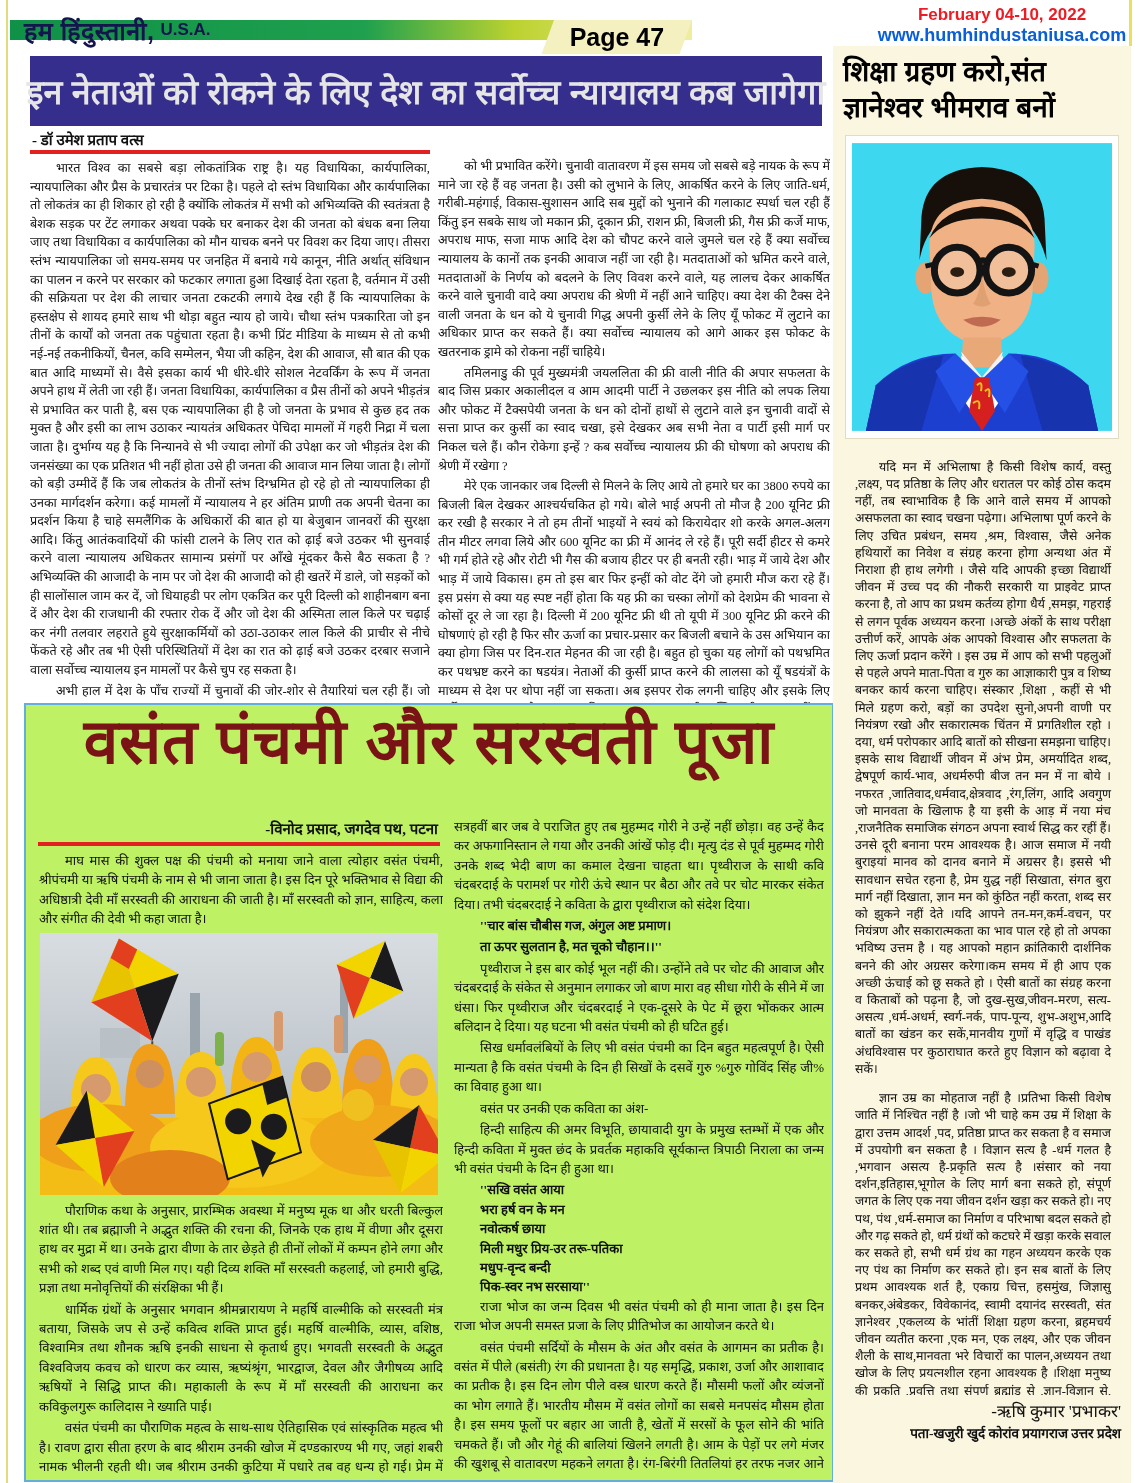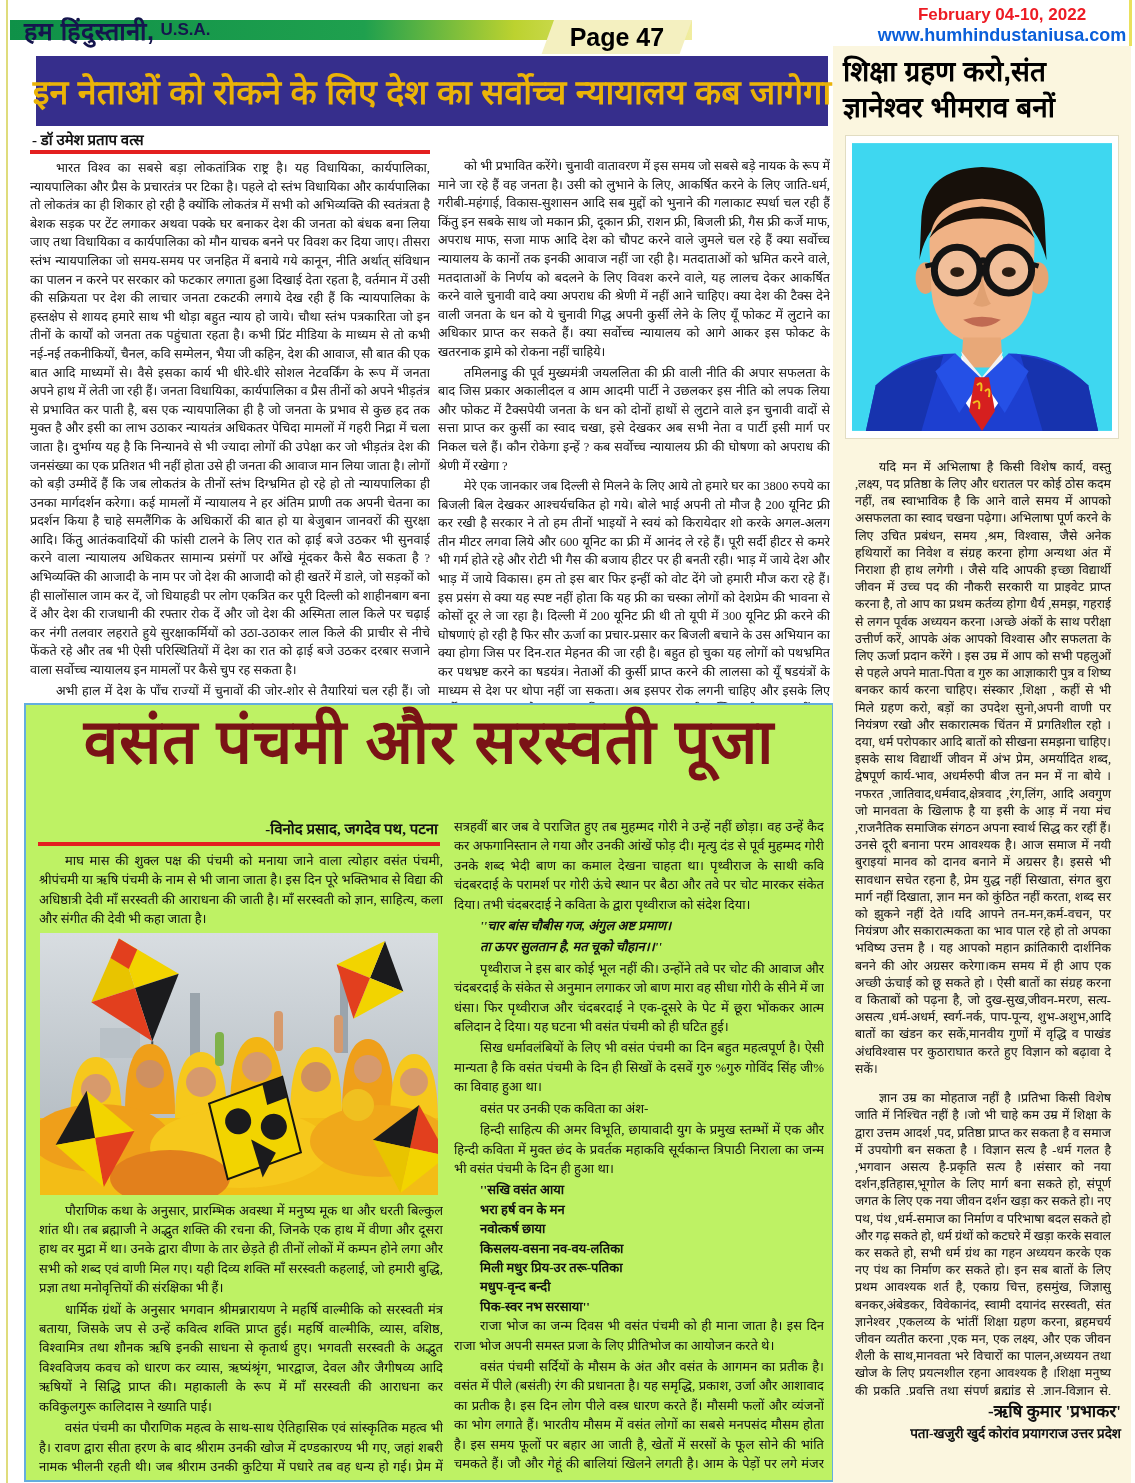--- a/index.html
+++ b/index.html
@@ -16,48 +16,48 @@
     display:flex;align-items:center;margin-top:16px;}
   .mast-title{font-weight:bold;color:#15154d;font-size:25px;padding-left:14px;letter-spacing:.5px;}
   .mast-usa{font-weight:bold;color:#15154d;font-size:17px;padding-left:6px;}
   .pageflag{position:absolute;right:0;top:0;height:34px;width:138px;background:#f4f0c0;
     transform:skewX(-20deg);transform-origin:top right;display:flex;align-items:center;justify-content:center;}
   .pageflag span{transform:skewX(20deg);font-weight:bold;font-size:25px;color:#000;}
   .dateblock{right:8px;top:5px;width:250px;text-align:center;line-height:1.15;}
   .date-red{color:#ed1c24;font-weight:bold;font-size:17px;}
   .site-blue{color:#0a5fd9;font-weight:bold;font-size:18px;}
   
-  .headline1{left:36px;top:56px;width:792px;height:70px;background:#362e8c;color:#eab308;
+  .headline1{left:30px;top:56px;width:792px;height:70px;background:#362e8c;color:#e5e5e5;
     display:flex;align-items:center;justify-content:center;font-weight:bold;font-size:34px;white-space:nowrap;}
   .byline1{left:32px;top:129px;font-weight:bold;font-size:15px;}
   .rule-red{background:#e32020;height:4px;}
   .rule1{left:30px;top:150px;width:400px;}
   .bodytext p{margin:0 0 2px 0;text-align:justify;text-indent:26px;}
   .a1c1{left:30px;top:159px;width:400px;height:540px;overflow:hidden;font-size:12.6px;line-height:18.6px;}
   .a1c2{left:438px;top:109px;width:392px;height:584px;overflow:hidden;font-size:12.6px;line-height:18.6px;margin-top:48px;}
   .sig1{text-align:right;font-weight:bold;font-size:14.5px;line-height:1.5;margin-top:2px;}
   
   .a2box{left:24px;top:703px;width:806px;height:775px;border:2px solid #63aede;background:#bef264;}
   .a2head{position:absolute;left:0;top:4px;width:100%;text-align:center;color:#7a1316;
     font-weight:bold;font-size:62px;line-height:1.05;letter-spacing:1px;}
   .a2byline{position:absolute;left:8px;top:113px;width:404px;text-align:right;font-weight:bold;font-size:15px;}
   .rule2{position:absolute;left:12px;top:137px;width:402px;}
   .a2c1{position:absolute;left:13px;top:146px;width:404px;height:623px;overflow:hidden;font-size:13px;line-height:19.4px;}
   .a2c2{position:absolute;left:428px;top:112px;width:370px;height:658px;overflow:hidden;font-size:13px;line-height:19.4px;}
   .photo{width:398px;height:262px;margin:4px 0 6px 1px;display:block;}
-  .bold-line{font-weight:bold;margin:0;text-align:left;text-indent:26px;font-style:italic;}
+  .bold-line{font-weight:bold;margin:0;text-align:left;text-indent:26px;}
   .poem div{font-weight:bold;text-indent:26px;}
   
   .a3panel{left:833px;top:46px;width:298px;height:1437px;background:#fbf6df;}
   .a3head{padding:8px 8px 2px 10px;font-weight:bold;font-size:28px;line-height:1.3;color:#000;}
   .portraitframe{width:274px;height:304px;margin:6px auto 8px auto;background:#fff;
     border:1px solid #e2ddc2;box-sizing:border-box;padding:6px;}
   .a3text{padding:0 8px 0 10px;height:948px;overflow:hidden;font-size:12.4px;line-height:17.2px;}
   .a3text p{margin:12px;text-align:justify;text-indent:24px;}
-  .sig3{padding:4px 10px 0 10px;text-align:right;font-weight:bold;font-size:17px;}
+  .sig3{padding:4px 10px 0 10px;text-align:right;font-weight:normal;font-size:17px;}
   .addr3{padding:2px 10px 0 10px;text-align:right;font-weight:bold;font-size:13.5px;}
 </style>
 </head>
 <body>
 
 <div class="page">
 
   <div class="abs edge-left"></div>
   <div class="abs edge-right"></div>
 
@@ -201,21 +201,20 @@
       <p class="bold-line">''चार बांस चौबीस गज, अंगुल अष्ट प्रमाण।</p>
       <p class="bold-line">ता ऊपर सुलतान है, मत चूको चौहान।।''</p>
       <p>पृथ्वीराज ने इस बार कोई भूल नहीं की। उन्होंने तवे पर चोट की आवाज और चंदबरदाई के संकेत से अनुमान लगाकर जो बाण मारा वह सीधा गोरी के सीने में जा धंसा। फिर पृथ्वीराज और चंदबरदाई ने एक-दूसरे के पेट में छूरा भोंककर आत्म बलिदान दे दिया। यह घटना भी वसंत पंचमी को ही घटित हुई।</p>
       <p>सिख धर्मावलंबियों के लिए भी वसंत पंचमी का दिन बहुत महत्वपूर्ण है। ऐसी मान्यता है कि वसंत पंचमी के दिन ही सिखों के दसवें गुरु %गुरु गोविंद सिंह जी% का विवाह हुआ था।</p>
       <p>वसंत पर उनकी एक कविता का अंश-</p>
       <p>हिन्दी साहित्य की अमर विभूति, छायावादी युग के प्रमुख स्तम्भों में एक और हिन्दी कविता में मुक्त छंद के प्रवर्तक महाकवि सूर्यकान्त त्रिपाठी निराला का जन्म भी वसंत पंचमी के दिन ही हुआ था।</p>
       <div class="poem">
         <div>''सखि वसंत आया</div>
         <div>भरा हर्ष वन के मन</div>
         <div>नवोत्कर्ष छाया</div>
-        <div>किसलय-वसना नव-वय-लतिका</div>
         <div>मिली मधुर प्रिय-उर तरू-पतिका</div>
         <div>मधुप-वृन्द बन्दी</div>
         <div>पिक-स्वर नभ सरसाया''</div>
       </div>
       <p>राजा भोज का जन्म दिवस भी वसंत पंचमी को ही माना जाता है। इस दिन राजा भोज अपनी समस्त प्रजा के लिए प्रीतिभोज का आयोजन करते थे।</p>
       <p>वसंत पंचमी सर्दियों के मौसम के अंत और वसंत के आगमन का प्रतीक है। वसंत में पीले (बसंती) रंग की प्रधानता है। यह समृद्धि, प्रकाश, उर्जा और आशावाद का प्रतीक है। इस दिन लोग पीले वस्त्र धारण करते हैं। मौसमी फलों और व्यंजनों का भोग लगाते हैं। भारतीय मौसम में वसंत लोगों का सबसे मनपसंद मौसम होता है। इस समय फूलों पर बहार आ जाती है, खेतों में सरसों के फूल सोने की भांति चमकते हैं। जौ और गेहूं की बालियां खिलने लगती है। आम के पेड़ों पर लगे मंजर की खुशबू से वातावरण महकने लगता है। रंग-बिरंगी तितलियां हर तरफ नजर आने लगती है, भंवरे गुनगुनाने लगते हैं।</p>
 
     </div>
   </div>
 

